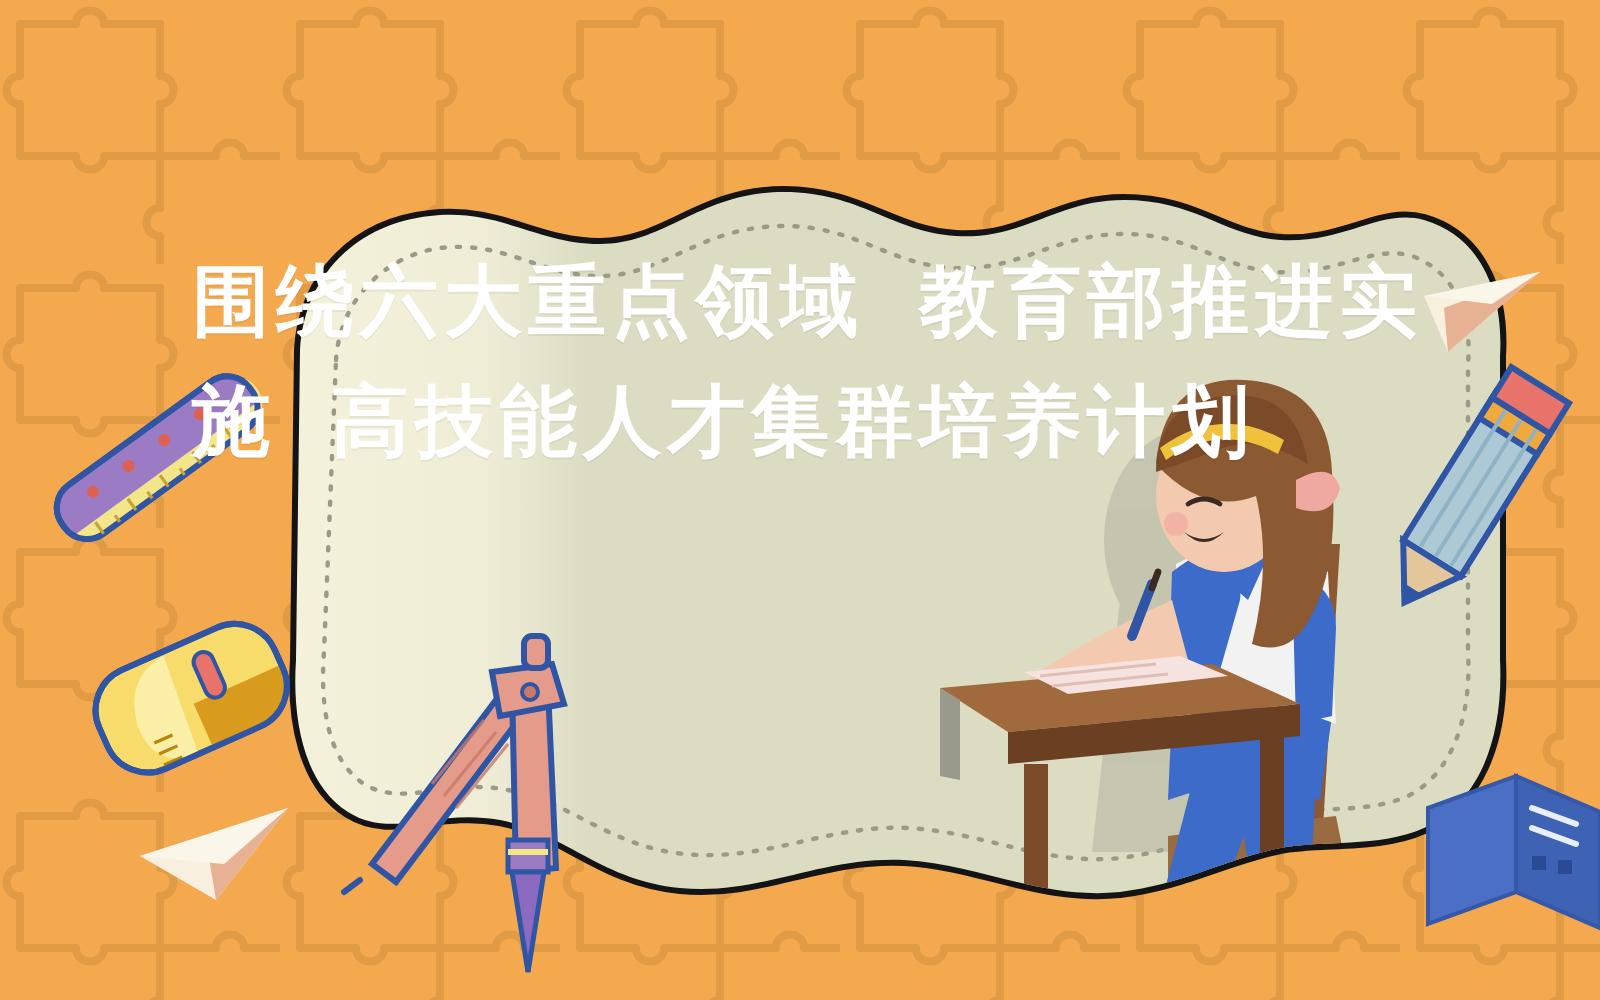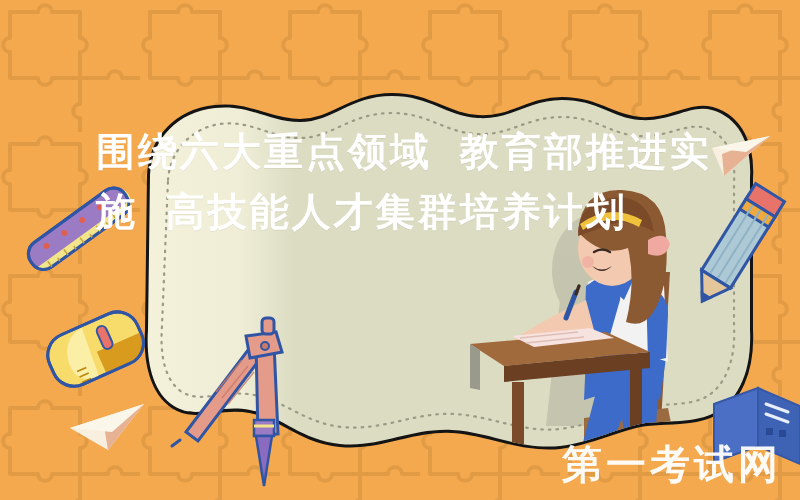--- a/index.html
+++ b/index.html
@@ -281,15 +281,14 @@
       </g>
       <g fill="#2A4A96">
         <rect x="766" y="428" width="7" height="7"></rect>
           <rect x="779" y="430" width="7" height="7"></rect>
       </g>
     </g>
   </svg>
 
   <div class="headline">围绕六大重点领域  教育部推进实施  高技能人才集群培养计划</div>
 
-  <div class="watermark">第一考试网</div>
 
 </div>
 
 </body></html>

